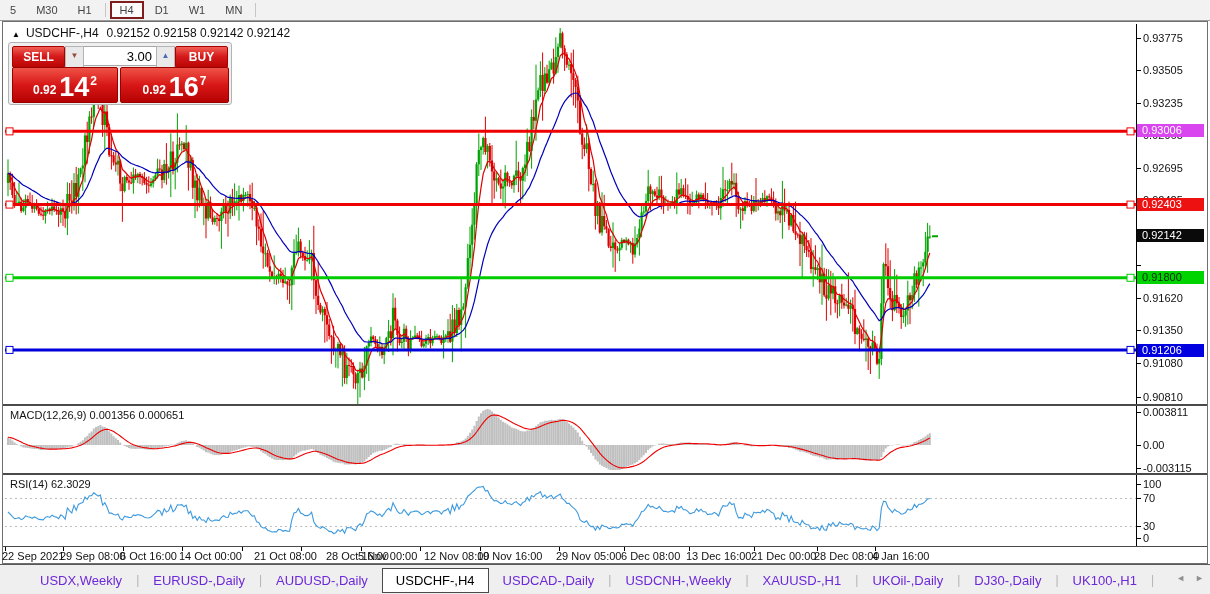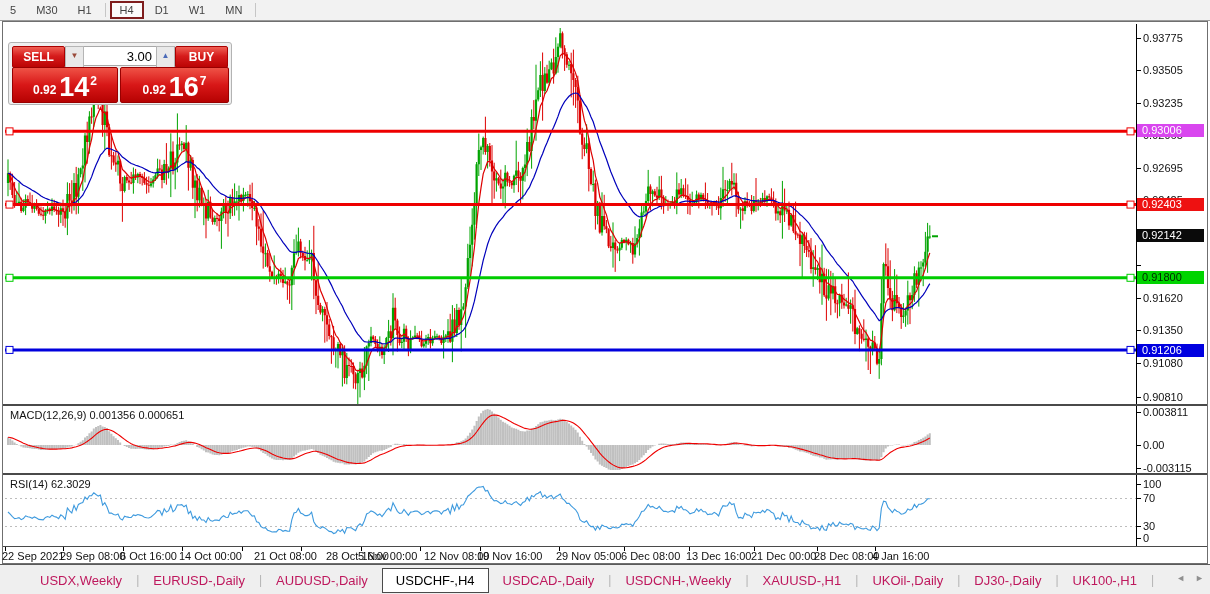--- a/index.html
+++ b/index.html
@@ -45,21 +45,21 @@
   .badge{position:absolute;left:1137px;width:62px;height:13px;font-size:11px;line-height:13px;
          padding-left:5px;}
   
   .ind-title{position:absolute;left:10px;font-size:11px;color:#111;}
   
   .date-label{position:absolute;top:550px;font-size:11px;color:#111;white-space:nowrap;}
   .date-tick{position:absolute;top:547px;width:1px;height:4px;background:#000;}
   
   #tab-bar{position:absolute;left:0;top:564px;width:1210px;height:30px;background:#efefef;
            border-top:1px solid #5a5a5a;display:flex;align-items:center;}
-  .tab{font-size:13px;color:#be185d;padding:5px 14px;white-space:nowrap;cursor:default;}
+  .tab{font-size:13px;color:#6d28d9;padding:5px 14px;white-space:nowrap;cursor:default;}
   .tab.active{background:#fff;border:1px solid #4a4a4a;color:#000;padding:4px 13px;}
   .tabsep{color:#b4b4b4;font-size:12px;}
   #tab-scroll{position:absolute;right:6px;top:8px;display:flex;gap:10px;}
   .scroll-arrow{color:#8f8f8f;font-size:9px;cursor:default;}
   svg{position:absolute;left:0;top:0;}
 </style>
 </head>
 <body>
 
 <div id="root">
@@ -116,20 +116,23 @@
       <line x1="5" y1="498.5" x2="1136" y2="498.5" stroke="#bdbdbd" stroke-dasharray="2 3" stroke-width="1"></line>
       <line x1="5" y1="526.5" x2="1136" y2="526.5" stroke="#bdbdbd" stroke-dasharray="2 3" stroke-width="1"></line>
       <g clip-path="url(#clip-rsi)">
         <polyline points="8.0,512.0 10.2,514.1 12.4,516.7 14.6,518.6 16.8,518.2 19.0,517.7 21.2,519.7 23.4,518.6 25.6,515.8 27.8,516.7 30.0,517.3 32.2,518.3 34.4,516.9 36.6,518.0 38.8,519.4 41.0,519.6 43.2,519.9 45.4,517.4 47.6,516.6 49.8,517.4 52.0,515.2 54.2,516.5 56.4,517.1 58.6,518.6 60.8,514.9 63.0,516.4 65.2,519.3 67.4,508.0 69.6,510.8 71.8,513.0 74.0,505.3 76.2,510.3 78.4,504.4 80.6,503.2 82.8,502.5 85.0,497.0 87.2,499.4 89.4,495.7 91.6,495.7 93.8,492.7 96.0,494.5 98.2,496.1 100.4,495.1 102.6,505.2 104.8,502.8 107.0,507.0 109.2,513.1 111.4,513.1 113.6,514.5 115.8,515.0 118.0,514.0 120.2,518.7 122.4,520.0 124.6,516.2 126.8,516.9 129.0,517.4 131.2,517.5 133.4,514.9 135.6,515.6 137.8,514.5 140.0,515.1 142.2,515.7 144.4,517.2 146.6,517.7 148.8,518.0 151.0,517.0 153.2,515.1 155.4,513.2 157.6,510.4 159.8,510.8 162.0,515.3 164.2,508.8 166.4,512.1 168.6,510.7 170.8,505.2 173.0,511.8 175.2,509.6 177.4,504.8 179.6,505.0 181.8,504.7 184.0,506.8 186.2,505.1 188.4,513.6 190.6,511.3 192.8,518.4 195.0,516.2 197.2,520.3 199.4,516.7 201.6,520.0 203.8,520.0 206.0,522.5 208.2,517.5 210.4,520.5 212.6,521.2 214.8,520.1 217.0,520.1 219.2,520.6 221.4,517.4 223.6,515.7 225.8,517.3 228.0,517.5 230.2,512.1 232.4,514.3 234.6,513.4 236.8,513.3 239.0,511.1 241.2,513.2 243.4,511.0 245.6,510.8 247.8,510.7 250.0,513.6 252.2,516.1 254.4,515.8 256.6,521.9 258.8,522.5 261.0,526.6 263.2,528.0 265.4,527.7 267.6,530.2 269.8,531.1 272.0,532.0 274.2,531.7 276.4,531.9 278.6,529.3 280.8,529.8 283.0,531.3 285.2,530.4 287.4,531.1 289.6,531.2 291.8,519.8 294.0,513.0 296.2,512.4 298.4,508.4 300.6,513.1 302.8,514.1 305.0,515.6 307.2,515.6 309.4,514.8 311.6,512.1 313.8,521.7 316.0,525.3 318.2,527.1 320.4,528.4 322.6,526.7 324.8,527.9 327.0,529.6 329.2,531.4 331.4,531.6 333.6,533.5 335.8,532.7 338.0,529.7 340.2,531.6 342.4,529.5 344.6,533.3 346.8,527.5 349.0,527.7 351.2,527.7 353.4,529.2 355.6,530.6 357.8,525.8 360.0,523.8 362.2,525.6 364.4,520.7 366.6,514.0 368.8,512.9 371.0,510.9 373.2,511.8 375.4,513.3 377.6,515.3 379.8,514.0 382.0,516.6 384.2,513.7 386.4,510.4 388.6,508.3 390.8,510.8 393.0,502.8 395.2,507.1 397.4,511.3 399.6,513.5 401.8,513.1 404.0,509.5 406.2,512.3 408.4,515.2 410.6,512.1 412.8,511.7 415.0,511.1 417.2,511.1 419.4,512.5 421.6,514.7 423.8,513.8 426.0,511.9 428.2,511.3 430.4,513.7 432.6,511.5 434.8,510.9 437.0,510.9 439.2,511.5 441.4,514.0 443.6,511.0 445.8,510.4 448.0,508.4 450.2,513.7 452.4,505.0 454.6,510.6 456.8,503.9 459.0,509.2 461.2,505.3 463.4,504.7 465.6,500.7 467.8,496.2 470.0,494.5 472.2,492.4 474.4,490.5 476.6,487.9 478.8,487.1 481.0,487.0 483.2,486.5 485.4,491.0 487.6,490.5 489.8,495.1 492.0,498.3 494.2,500.8 496.4,500.5 498.6,502.0 500.8,503.6 503.0,503.1 505.2,500.7 507.4,503.5 509.6,503.8 511.8,504.7 514.0,502.7 516.2,501.6 518.4,503.8 520.6,505.4 522.8,502.4 525.0,501.6 527.2,497.4 529.4,500.8 531.6,495.6 533.8,496.9 536.0,494.2 538.2,493.2 540.4,491.6 542.6,497.1 544.8,495.0 547.0,497.9 549.2,496.2 551.4,495.4 553.6,498.8 555.8,496.7 558.0,495.5 560.2,494.0 562.4,498.7 564.6,500.4 566.8,503.4 569.0,503.3 571.2,505.9 573.4,507.9 575.6,509.8 577.8,513.2 580.0,519.8 582.2,521.6 584.4,522.3 586.6,520.7 588.8,524.6 591.0,526.6 593.2,526.4 595.4,530.1 597.6,526.3 599.8,529.4 602.0,525.1 604.2,526.2 606.4,526.6 608.6,528.4 610.8,528.6 613.0,526.9 615.2,527.8 617.4,527.9 619.6,527.0 621.8,524.2 624.0,524.6 626.2,523.7 628.4,524.5 630.6,524.0 632.8,526.2 635.0,521.8 637.2,519.7 639.4,516.3 641.6,511.4 643.8,511.1 646.0,508.1 648.2,504.5 650.4,507.1 652.6,506.4 654.8,507.9 657.0,508.7 659.2,506.3 661.4,509.2 663.6,511.4 665.8,511.2 668.0,512.2 670.2,511.2 672.4,510.6 674.6,512.3 676.8,506.3 679.0,508.5 681.2,506.4 683.4,509.7 685.6,509.8 687.8,511.4 690.0,513.8 692.2,513.0 694.4,512.3 696.6,508.8 698.8,511.4 701.0,509.2 703.2,511.6 705.4,511.7 707.6,514.7 709.8,514.1 712.0,514.2 714.2,512.4 716.4,513.8 718.6,515.9 720.8,509.7 723.0,505.7 725.2,506.1 727.4,505.7 729.6,502.1 731.8,504.6 734.0,503.8 736.2,512.4 738.4,517.9 740.6,517.4 742.8,518.5 745.0,513.1 747.2,514.9 749.4,515.2 751.6,517.6 753.8,512.1 756.0,512.9 758.2,512.3 760.4,512.8 762.6,510.4 764.8,512.4 767.0,509.5 769.2,510.2 771.4,512.2 773.6,513.3 775.8,519.3 778.0,517.7 780.2,519.6 782.4,512.6 784.6,515.8 786.8,515.3 789.0,521.9 791.2,516.1 793.4,521.6 795.6,522.5 797.8,522.5 800.0,525.3 802.2,520.4 804.4,523.5 806.6,524.5 808.8,525.0 811.0,528.9 813.2,527.9 815.4,528.5 817.6,527.2 819.8,530.3 822.0,525.5 824.2,529.7 826.4,530.3 828.6,523.8 830.8,525.6 833.0,522.4 835.2,525.9 837.4,525.9 839.6,522.1 841.8,523.9 844.0,524.5 846.2,524.0 848.4,525.0 850.6,523.3 852.8,524.2 855.0,529.5 857.2,526.7 859.4,527.7 861.6,528.7 863.8,528.9 866.0,528.1 868.2,529.8 870.4,530.3 872.6,526.1 874.8,527.6 877.0,530.6 879.2,528.0 881.4,508.2 883.6,501.2 885.8,501.8 888.0,507.5 890.2,509.8 892.4,512.5 894.6,509.3 896.8,511.2 899.0,512.1 901.2,514.2 903.4,513.8 905.6,512.5 907.8,508.9 910.0,510.2 912.2,509.0 914.4,504.4 916.6,507.6 918.8,504.2 921.0,504.1 923.2,503.3 925.4,501.3 927.6,498.8 929.8,498.8 " stroke="#3e9ade" stroke-width="1.1" fill="none"></polyline>
       </g>
       <line x1="1136.5" y1="24" x2="1136.5" y2="546" stroke="#000" stroke-width="1"></line>
     </svg>
 
   <div id="win-frame"></div>
 
+  <div id="chart-title">
+    <span class="tri">▲</span><span>USDCHF-,H4</span><span class="ohlc">0.92152 0.92158 0.92142 0.92142</span>
+  </div>
 
   <div id="labels-layer">
       <div class="pt-dash" style="top: 38px;"></div>
       <div class="pt-label" style="top: 32px;">0.93775</div>
       <div class="pt-dash" style="top: 70px;"></div>
       <div class="pt-label" style="top: 64px;">0.93505</div>
       <div class="pt-dash" style="top: 103px;"></div>
       <div class="pt-label" style="top: 97px;">0.93235</div>
       <div class="pt-dash" style="top: 135px;"></div>
       <div class="pt-label" style="top: 129px;">0.92965</div>

